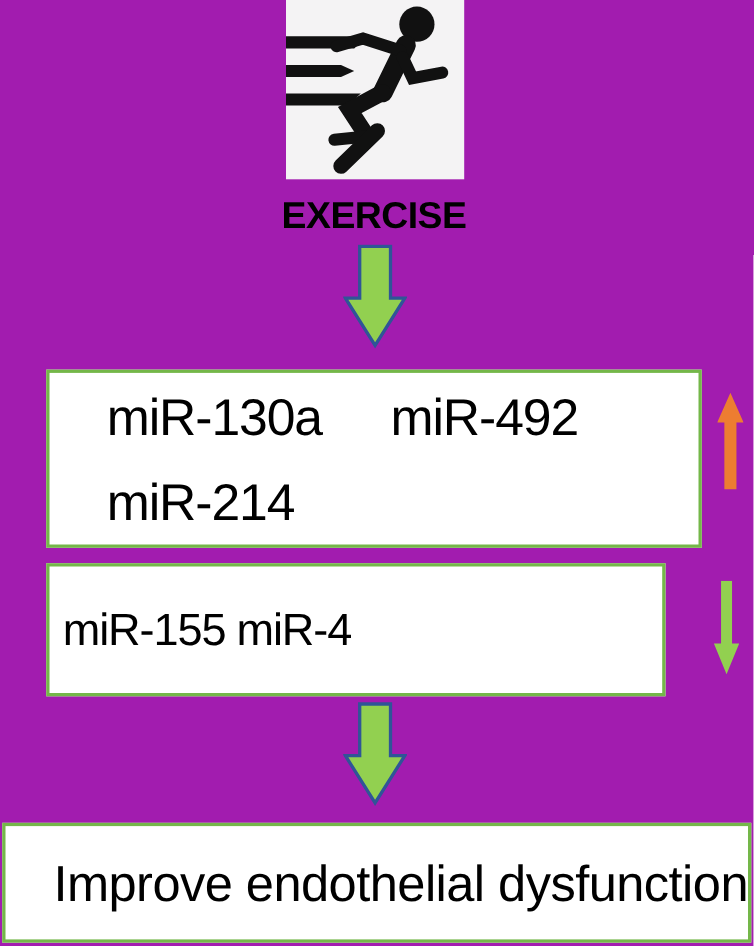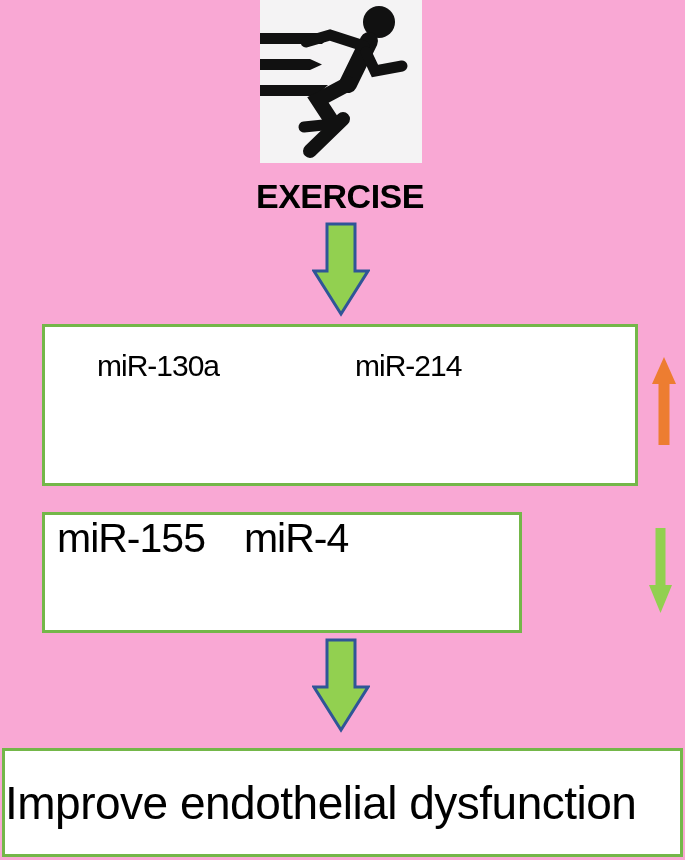--- a/index.html
+++ b/index.html
@@ -7,21 +7,21 @@
     --arrow-green-fill:#92d050;
     --arrow-blue-stroke:#2f5597;
     --arrow-orange:#ed7d31;
     --icon-bg:#f4f3f4;
     --ink:#000000;
   }
   html,body{margin:0;padding:0;background:#ffffff;}
   #canvas{
     position:relative;
     width:685px;height:860px;
-    background:#f9a8d4;
+    background:#a21caf;
     font-family:"Liberation Sans", sans-serif;
     color:var(--ink);
     overflow:hidden;
   }
   .abs{position:absolute;}
 
   
   #runner-panel{
     left:260px;top:0;width:162px;height:163px;
     background:var(--icon-bg);
@@ -51,37 +51,37 @@
   #arrow-down-green{left:649px;top:528px;}
   #arrow-outcome{left:312px;top:638px;}
 
   
   .green-box{
     box-sizing:border-box;
     border:3px solid var(--box-border-green);
     background:#ffffff;
   }
   #box-up{
-    left:42px;top:324px;width:596px;height:162px;
+    left:42px;top:336px;width:596px;height:162px;
     display:grid;
     grid-template-columns:258px auto;
     grid-template-rows:1fr 1fr;
     align-items:center;
     padding-left:52px;
-    font-size:30px;letter-spacing:-1px;
+    font-size:47px;letter-spacing:-1px;
   }
   #box-down{
-    left:42px;top:512px;width:480px;height:121px;
-    display:flex;
-    padding-left:12px;gap:39px;
+    left:42px;top:512px;width:563px;height:121px;
+    display:flex;align-items:center;
+    padding-left:12px;gap:10px;
     font-size:41px;letter-spacing:-1px;
   }
   #box-outcome{
     left:2px;top:748px;width:681px;height:109px;
-    display:flex;align-items:center;justify-content:flex-start;
+    display:flex;align-items:center;justify-content:flex-end;
     font-size:46px;letter-spacing:-0.5px;
   }
   .mir-label{white-space:nowrap;}
 </style>
 </head>
 <body>
 
 <div id="canvas">
 
   <div id="runner-panel" class="abs">
@@ -102,20 +102,21 @@
   </div>
 
   <div id="exercise-label" class="abs">EXERCISE</div>
 
   <svg id="arrow-exercise" class="abs arrow-bordered" width="58" height="95" viewBox="0 0 58 95" aria-hidden="true">
     <path d="M15 2 H43 V49 H56 L29 92 L2 49 H15 Z"></path>
   </svg>
 
   <div id="box-up" class="abs green-box">
     <span class="mir-label">miR-130a</span>
+    <span class="mir-label">miR-492</span>
     <span class="mir-label">miR-214</span>
   </div>
 
   <svg id="arrow-up-orange" class="abs arrow-solid-orange" width="24" height="88" viewBox="0 0 24 88" aria-hidden="true">
     <path d="M12 0 L24 27 L17.5 27 L17.5 88 L6.5 88 L6.5 27 L0 27 Z"></path>
   </svg>
 
   <div id="box-down" class="abs green-box">
     <span class="mir-label">miR-155</span>
     <span class="mir-label">miR-4</span>

